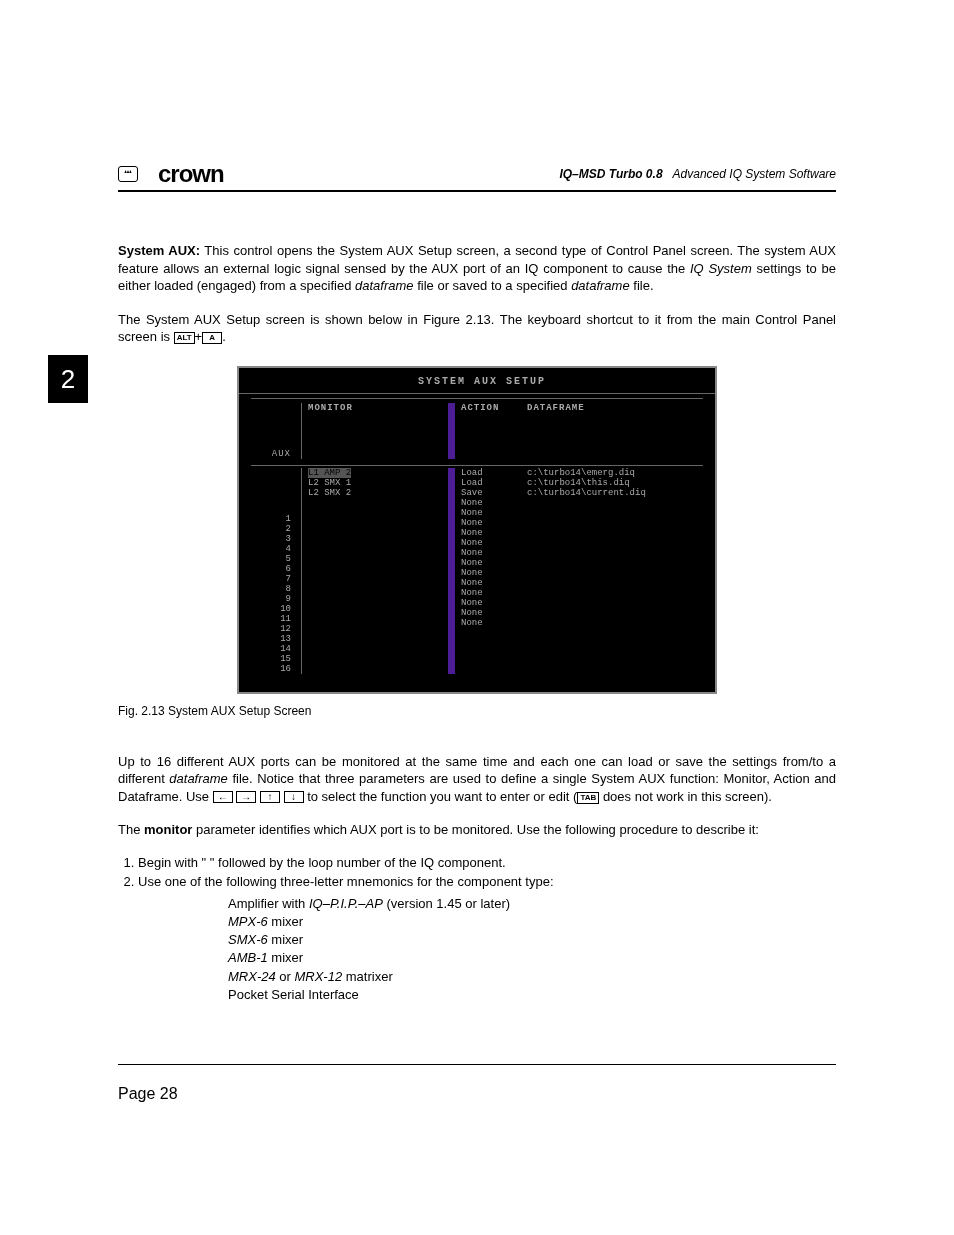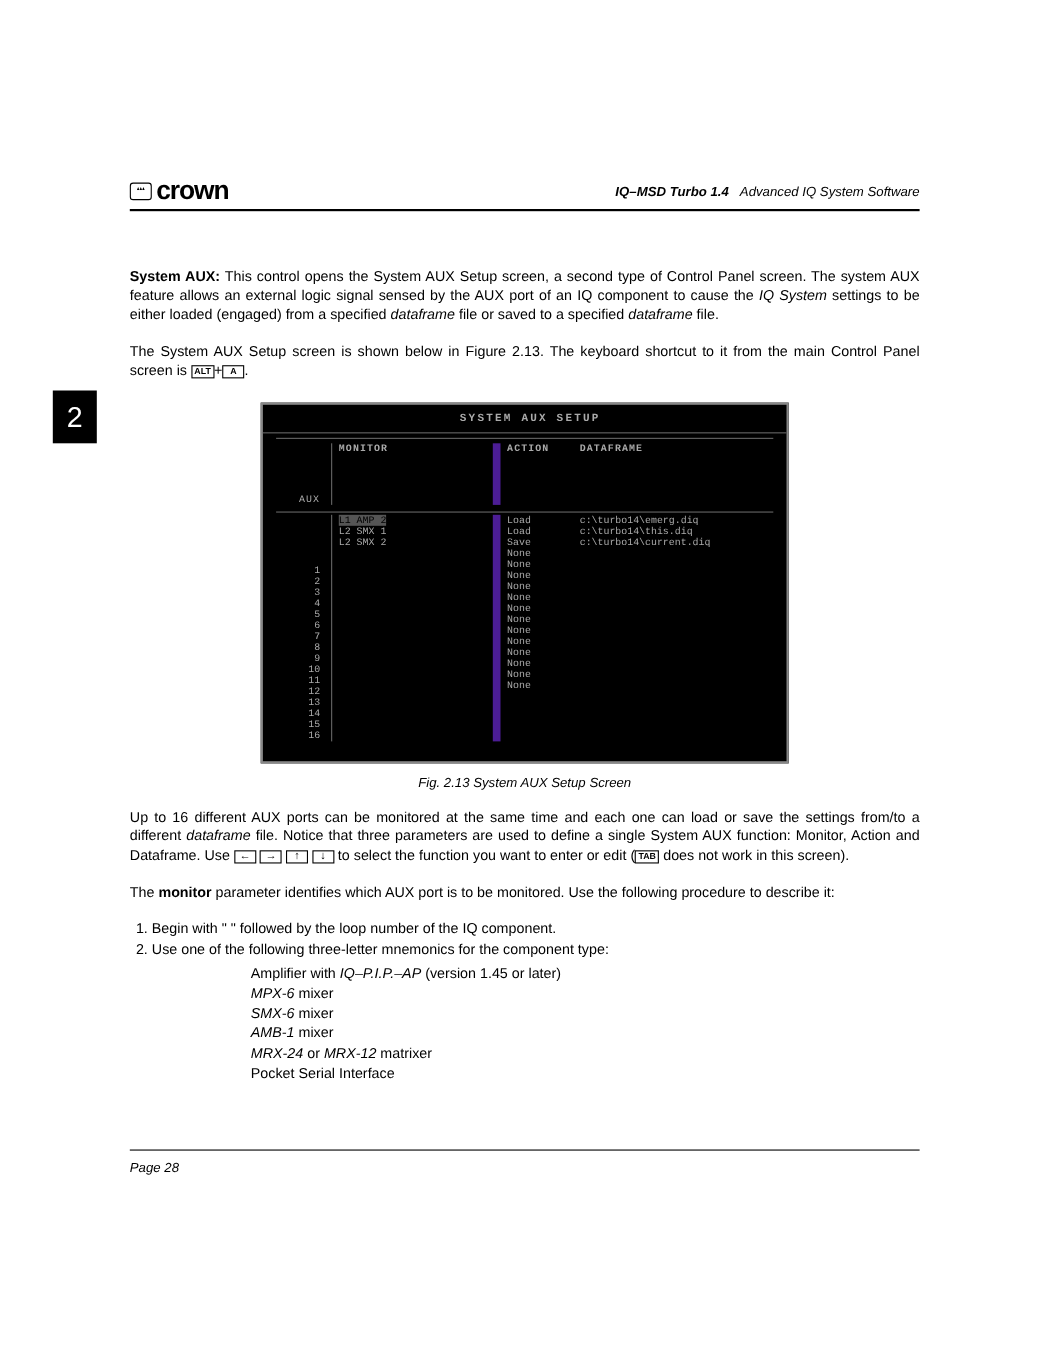--- a/index.html
+++ b/index.html
@@ -19,21 +19,21 @@
     display: flex;
     justify-content: space-between;
     align-items: center;
     border-bottom: 2px solid #000;
     padding-bottom: 2px;
     margin-bottom: 50px;
   }
   .logo {
     display: flex;
     align-items: center;
-    gap: 4px;
+    gap: 20px;
   }
   .logo-mark {
     width: 18px;
     height: 14px;
     border: 1.5px solid #000;
     border-radius: 3px;
     position: relative;
   }
   .logo-mark::before {
     content: "";
@@ -137,58 +137,56 @@
   .col-mon   { width: 140px; border-left: 1px solid #666; padding-left: 6px; }
   .col-act   { width: 60px;  border-left: 7px solid #4c1d95; padding-left: 6px; font-family: Liberation Mono, monospace; }
   .col-df    { flex: 1;     padding-left: 6px; }
   .col-aux div, .col-mon div, .col-act div, .col-df div { white-space: pre; }
   .hl {
     background: #555;
     color: #000;
     padding: 0 0;
   }
   .fig-caption {
-    text-align: center;
-    font-style: italic;
+    text-align: left;
     font-size: 12px;
-    margin: 10px 0 16px 0;
+    margin: 10px 0 35px 0;
   }
   ol.proc {
     margin: 0 0 6px 20px;
     padding: 0;
     font-size: 13px;
   }
   ol.proc li { margin-bottom: 4px; }
   .mnem-list {
     margin-left: 110px;
     font-size: 13px;
     line-height: 1.4;
   }
   .footer {
     border-top: 1px solid #000;
     margin-top: 60px;
-    padding-top: 8px;
-    font-style: italic;
-    font-size: 12px;
+    padding-top: 20px;
+    font-size: 16px;
   }
 </style>
 </head>
 <body>
 
 <div class="page">
 
   <div class="section-tab">2</div>
 
   <div class="header-row">
     <div class="logo">
       <span class="logo-mark"></span>
       <span class="logo-text">crown</span>
     </div>
     <div class="header-right">
-      <span class="prod">IQ–MSD Turbo 1.4</span>
+      <span class="prod">IQ–MSD Turbo 0.8</span>
       <span>&nbsp;</span>
       <span class="sub">Advanced IQ System Software</span>
     </div>
   </div>
 
   <p>
     <span class="runin">System AUX:</span><span> This control opens the System AUX Setup screen, a second type of Control Panel screen. The system AUX feature allows an external logic signal sensed by the AUX port of an IQ component to cause the </span><span class="italic">IQ System</span><span> settings to be either loaded (engaged) from a specified </span><span class="italic">dataframe</span><span> file or saved to a specified </span><span class="italic">dataframe</span><span> file.</span>
   </p>
 
   <p>

